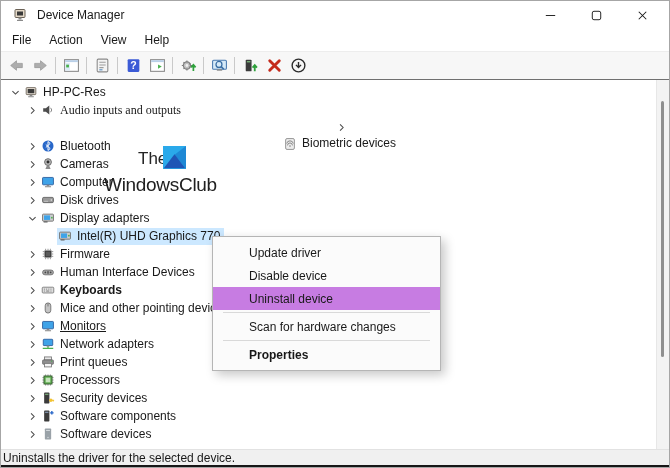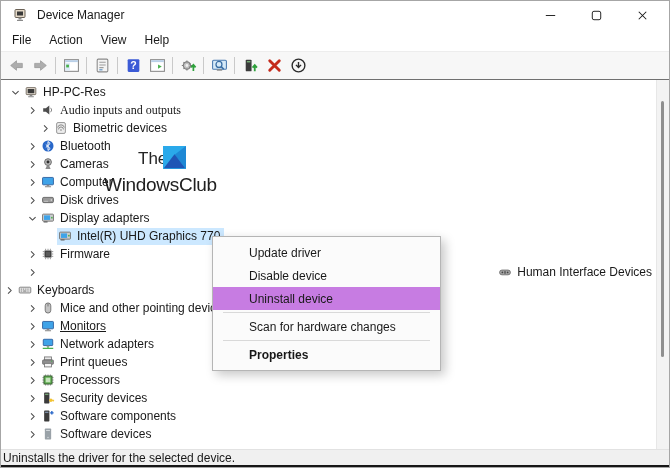--- a/index.html
+++ b/index.html
@@ -241,21 +241,21 @@
           <span class="row-body">
             <span class="ic tree-ic">
               <svg viewBox="0 0 16 16">
                 <path d="M2.5 6 H5.5 L9.5 2.8 V13.2 L5.5 10 H2.5 Z" fill="#4d4d4d"></path>
                 <path d="M11 5.5 A3.5 3.5 0 0 1 11 10.5" stroke="#777777" fill="none" stroke-width="1"></path>
               </svg>
             </span>
             <span class="lab">Audio inputs and outputs</span>
           </span>
         </div>
-        <div class="tree-row" style="padding-left: 36px;">
+        <div class="tree-row" style="padding-left: 25px; flex-direction: column;">
           <span class="chev">
             <svg viewBox="0 0 16 16">
               <path d="M6.2 4.2 L10 8 L6.2 11.8" stroke="#4a4a4a" stroke-width="1.3" fill="none"></path>
             </svg>
           </span>
           <span class="row-body">
             <span class="ic tree-ic">
               <svg viewBox="0 0 16 16">
                 <rect x="3" y="1.8" width="10" height="12.4" rx="1.6" fill="#ececec" stroke="#8a8a8a" stroke-width="1"></rect>
                 <path d="M5.2 9.6 A2.8 2.8 0 0 1 10.8 9.6 M4.2 7.4 A3.9 3.9 0 0 1 11.8 7.4" stroke="#7a7a7a" fill="none" stroke-width="1"></path>
@@ -374,39 +374,39 @@
             <span class="ic tree-ic">
               <svg viewBox="0 0 16 16">
                 <rect x="4" y="4" width="8" height="8" fill="#3d3d3d"></rect>
                 <rect x="5.5" y="5.5" width="5" height="5" fill="#5a5a5a"></rect>
                 <path d="M5.3 2 V4 M8 2 V4 M10.7 2 V4 M5.3 12 V14 M8 12 V14 M10.7 12 V14 M2 5.3 H4 M2 8 H4 M2 10.7 H4 M12 5.3 H14 M12 8 H14 M12 10.7 H14" stroke="#8a8a8a" stroke-width="1"></path>
               </svg>
             </span>
             <span class="lab">Firmware</span>
           </span>
         </div>
-        <div class="tree-row" style="padding-left: 23px; justify-content: space-between;">
+        <div class="tree-row" style="padding-left: 23px;">
           <span class="chev">
             <svg viewBox="0 0 16 16">
               <path d="M6.2 4.2 L10 8 L6.2 11.8" stroke="#4a4a4a" stroke-width="1.3" fill="none"></path>
             </svg>
           </span>
           <span class="row-body">
             <span class="ic tree-ic">
               <svg viewBox="0 0 16 16">
                 <rect x="1.8" y="5.8" width="12.4" height="5.4" rx="2.7" fill="#a8a8a8" stroke="#6b6b6b" stroke-width="1"></rect>
                 <circle cx="5" cy="8.5" r="1" fill="#444444"></circle>
                 <circle cx="11" cy="8.5" r="1" fill="#444444"></circle>
                 <rect x="7.3" y="7" width="1.4" height="3" fill="#444444"></rect>
               </svg>
             </span>
             <span class="lab">Human Interface Devices</span>
           </span>
         </div>
-        <div class="tree-row" style="">
+        <div class="tree-row" style="padding-left: 23px; font-weight: bold;">
           <span class="chev">
             <svg viewBox="0 0 16 16">
               <path d="M6.2 4.2 L10 8 L6.2 11.8" stroke="#4a4a4a" stroke-width="1.3" fill="none"></path>
             </svg>
           </span>
           <span class="row-body">
             <span class="ic tree-ic">
               <svg viewBox="0 0 16 16">
                 <rect x="1.4" y="4.8" width="13.2" height="6.6" rx="1" fill="#dedede" stroke="#7a7a7a" stroke-width="1"></rect>
                 <path d="M3.4 7 H4.4 M5.9 7 H6.9 M8.4 7 H9.4 M10.9 7 H11.9 M3.4 9.2 H4.4 M5.9 9.2 H9.4 M10.9 9.2 H11.9" stroke="#6f6f6f" stroke-width="1"></path>

